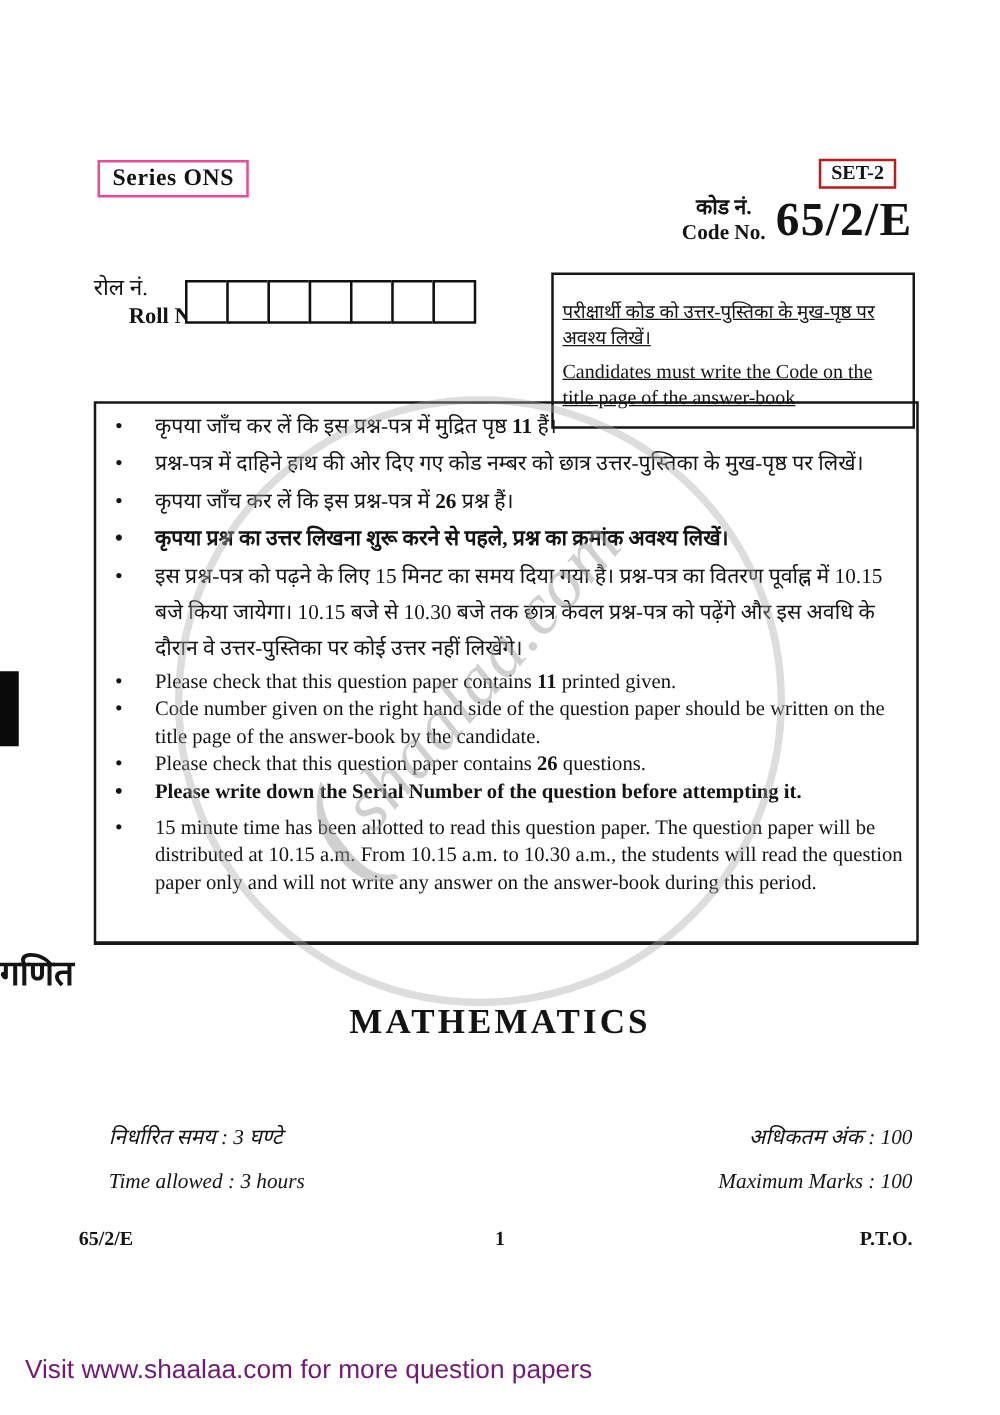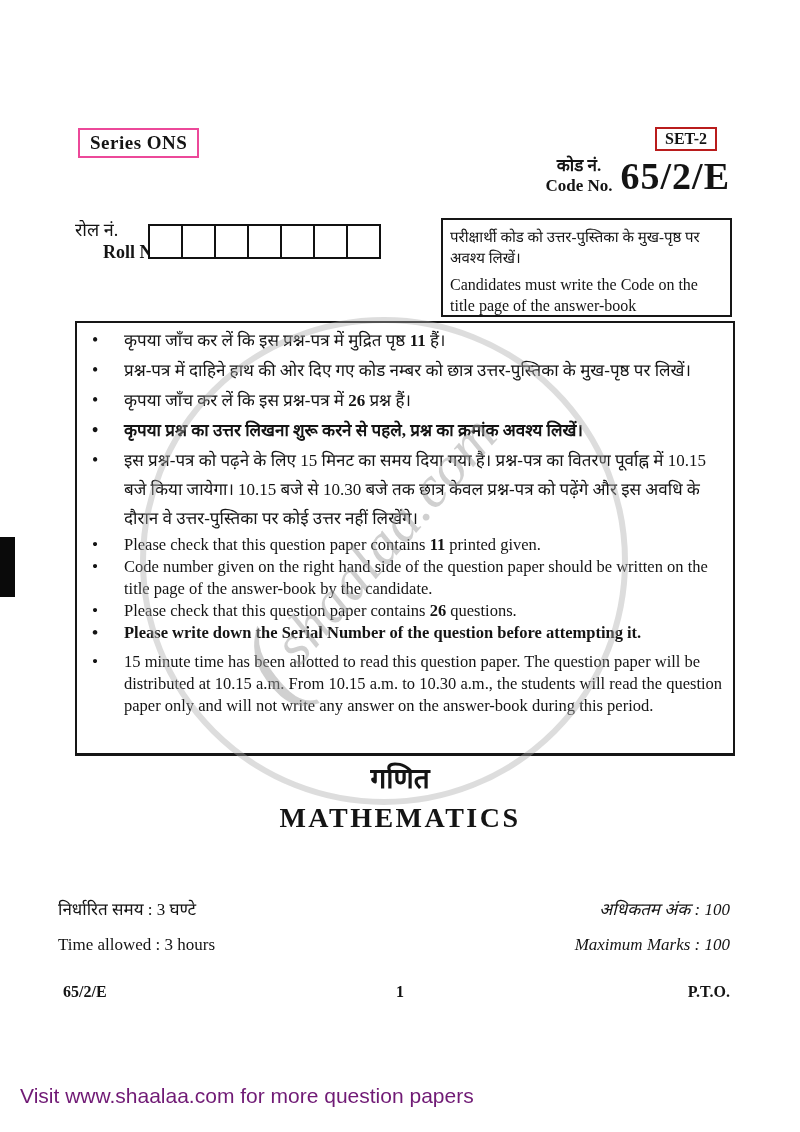--- a/index.html
+++ b/index.html
@@ -18,40 +18,40 @@
   .code-labels{text-align:center;font-weight:bold;font-size:17px;line-height:20px;}
   .code-value{font-weight:bold;font-size:38px;line-height:40px;letter-spacing:1px;}
   
   .roll-labels{left:75px;top:219px;font-size:18px;line-height:22px;}
   .roll-labels .en{font-weight:bold;margin-left:28px;}
   .roll-cells{left:148px;top:224px;display:flex;}
   .roll-cell{width:31px;height:31px;border:2px solid #111;margin-left:-2px;background:#fff;}
   .roll-cell:first-child{margin-left:0;}
   
   .notice-box{left:441px;top:218px;width:273px;height:81px;border:2px solid #161616;
-    padding:7px 7px;}
+    padding:20px 7px;text-decoration:underline;}
   .notice-hi{font-size:15px;line-height:21px;}
   .notice-en{font-size:16px;line-height:21px;margin-top:5px;}
   
   .instr-box{left:75px;top:321px;width:637px;height:427px;border:2px solid #161616;
     border-bottom-width:3px;padding:3px 6px 0 13px;}
   ul.instr-list{list-style:none;margin:0;padding:0;}
   li.instr{position:relative;padding-left:34px;}
   li.instr::before{content:"\2022";position:absolute;left:2px;top:0;font-size:1.05em;}
   li.instr.hi{font-size:17px;line-height:29px;margin-bottom:1px;}
   li.instr.en{font-size:16.5px;line-height:22px;}
   li.instr.bold{font-weight:bold;}
   li.instr .seg-bold{font-weight:bold;}
   li.instr.en:last-child{margin-top:7px;}
   
-  .title-hi{left:0;top:758px;width:100%;text-align:center;font-weight:bold;font-size:28px;}
+  .title-hi{left:0;top:758px;width:100%;font-weight:bold;font-size:28px;}
   .title-en{left:0;top:802px;width:100%;text-align:center;font-weight:bold;font-size:28px;
     letter-spacing:2.5px;}
   
-  .meta-left{left:58px;top:897px;font-size:17px;}
+  .meta-left{left:87px;top:897px;font-size:17px;font-style:italic;}
   .meta-right{right:70px;top:897px;text-align:right;font-size:17px;font-style:italic;}
   .meta-en{margin-top:15px;}
   
   .footer-code{left:63px;top:983px;font-weight:bold;font-size:16px;}
   .footer-page{left:50%;top:983px;transform:translateX(-50%);font-weight:bold;font-size:16px;}
   .footer-pto{right:70px;top:983px;font-weight:bold;font-size:16px;}
   
   .black-rect{left:0;top:537px;width:15px;height:60px;background:#0a0a0a;}
   .banner{left:20px;top:1084px;font-family:"Liberation Sans","DejaVu Sans",sans-serif;
     font-size:21px;color:#701a75;}

